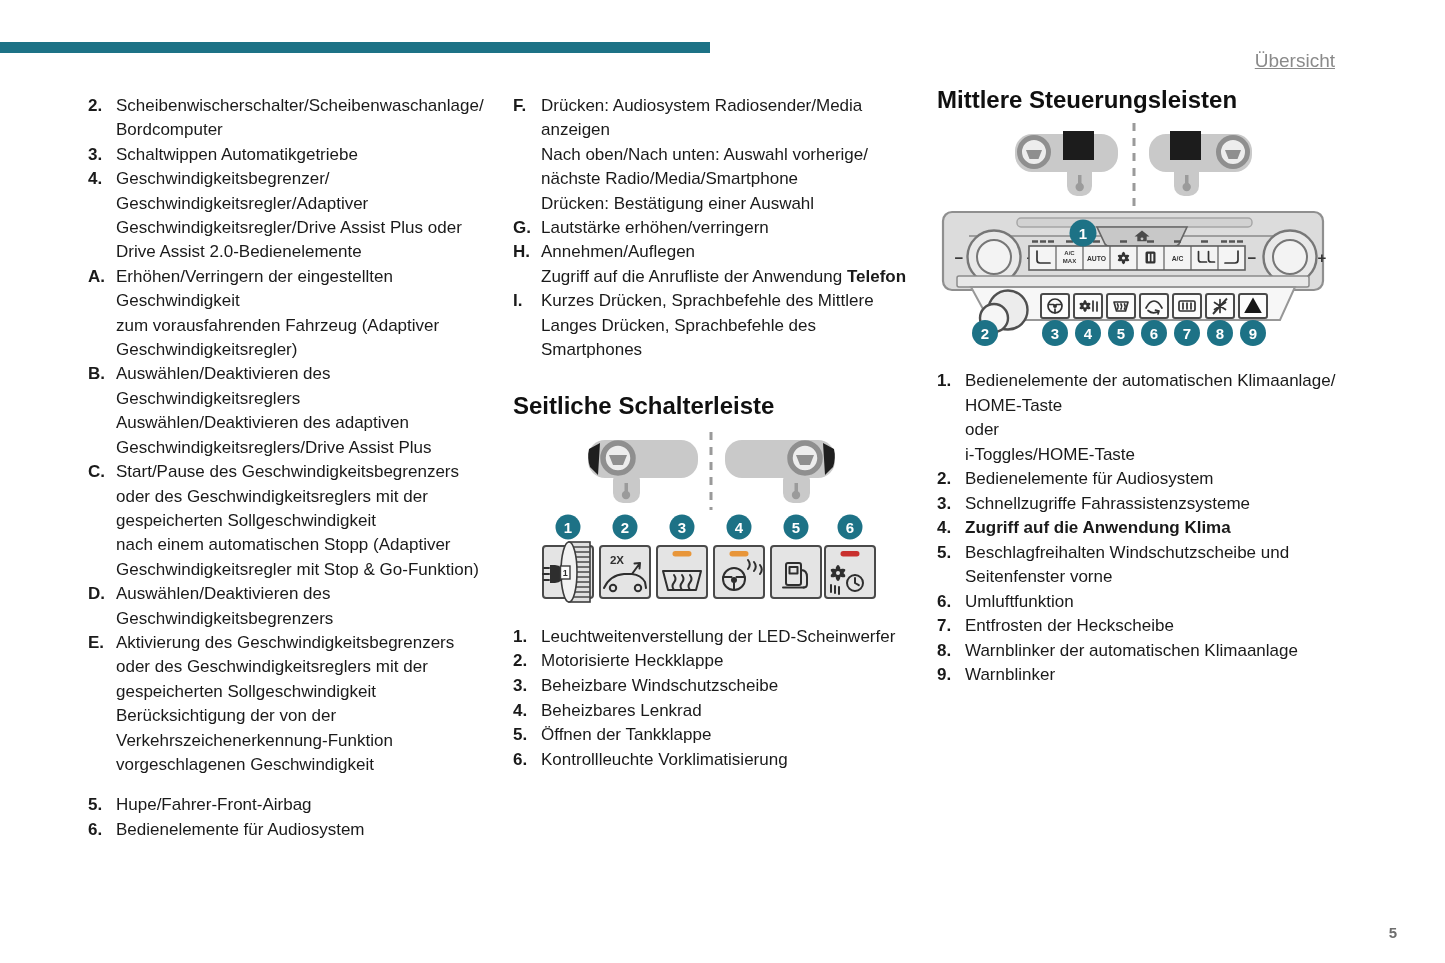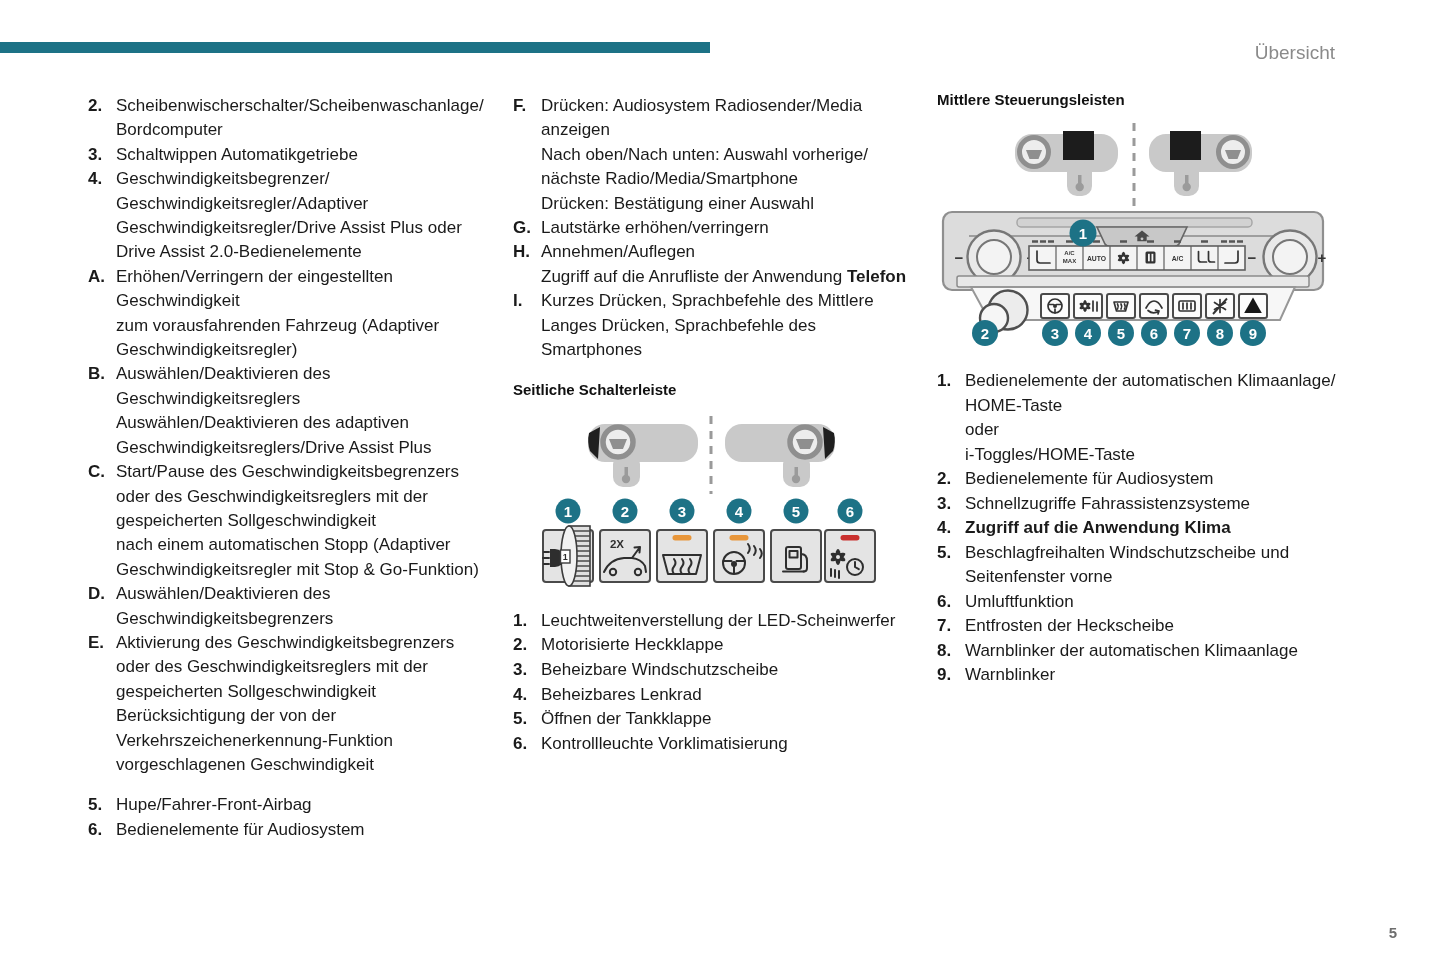--- a/index.html
+++ b/index.html
@@ -10,39 +10,39 @@
     --muted:#8a8a8a;
   }
   html,body{margin:0;padding:0;}
   body{
     width:1445px;height:963px;background:#ffffff;
     font-family:"Liberation Sans",sans-serif;color:var(--text);
     position:relative;overflow:hidden;
   }
   .topbar{position:absolute;left:0;top:42px;width:710px;height:11px;background:var(--teal);}
   .section-label{
-    position:absolute;top:42px;right:110px;
-    font-size:19px;color:var(--muted);
+    position:absolute;top:50px;right:110px;
+    font-size:19px;color:var(--muted);text-decoration:underline;
   }
   .pagenum{
     position:absolute;right:48px;bottom:22px;
     font-size:15px;font-weight:bold;color:#6e6e6e;
   }
   .col{position:absolute;font-size:17px;line-height:24.4px;}
   #col-left{left:88px;top:94px;width:418px;}
   #col-mid{left:513px;top:94px;width:412px;}
   #col-right{left:937px;top:88px;width:420px;}
   .li{display:flex;}
   .li.gap{margin-top:16px;}
   .marker{flex:0 0 28px;font-weight:bold;}
   .lines{flex:1;}
   .line{white-space:nowrap;}
   .line.b, .b{font-weight:bold;}
-  h2{font-size:15px;font-weight:bold;margin:0;color:#101010;line-height:24px;}
-  #col-mid h2{margin-top:16px;}
+  h2{font-size:24px;font-weight:bold;margin:0;color:#101010;line-height:24px;}
+  #col-mid h2{margin-top:32px;}
   .diagram-wrap{margin-top:12px;}
   #col-right .diagram-wrap{margin-top:8px;}
   #col-mid .list.below{margin-top:12px;line-height:24.6px;}
   #col-right .list.below{margin-top:7px;line-height:24.5px;}
 
   
   .dash{stroke:#9a9a9a;stroke-width:3;stroke-dasharray:8 7;fill:none;}
   .badge{fill:var(--teal);}
   .badge-t{fill:#ffffff;font-weight:bold;font-size:15px;text-anchor:middle;}
   .btn{fill:#e4e4e4;stroke:#4a4a4a;stroke-width:2;}

